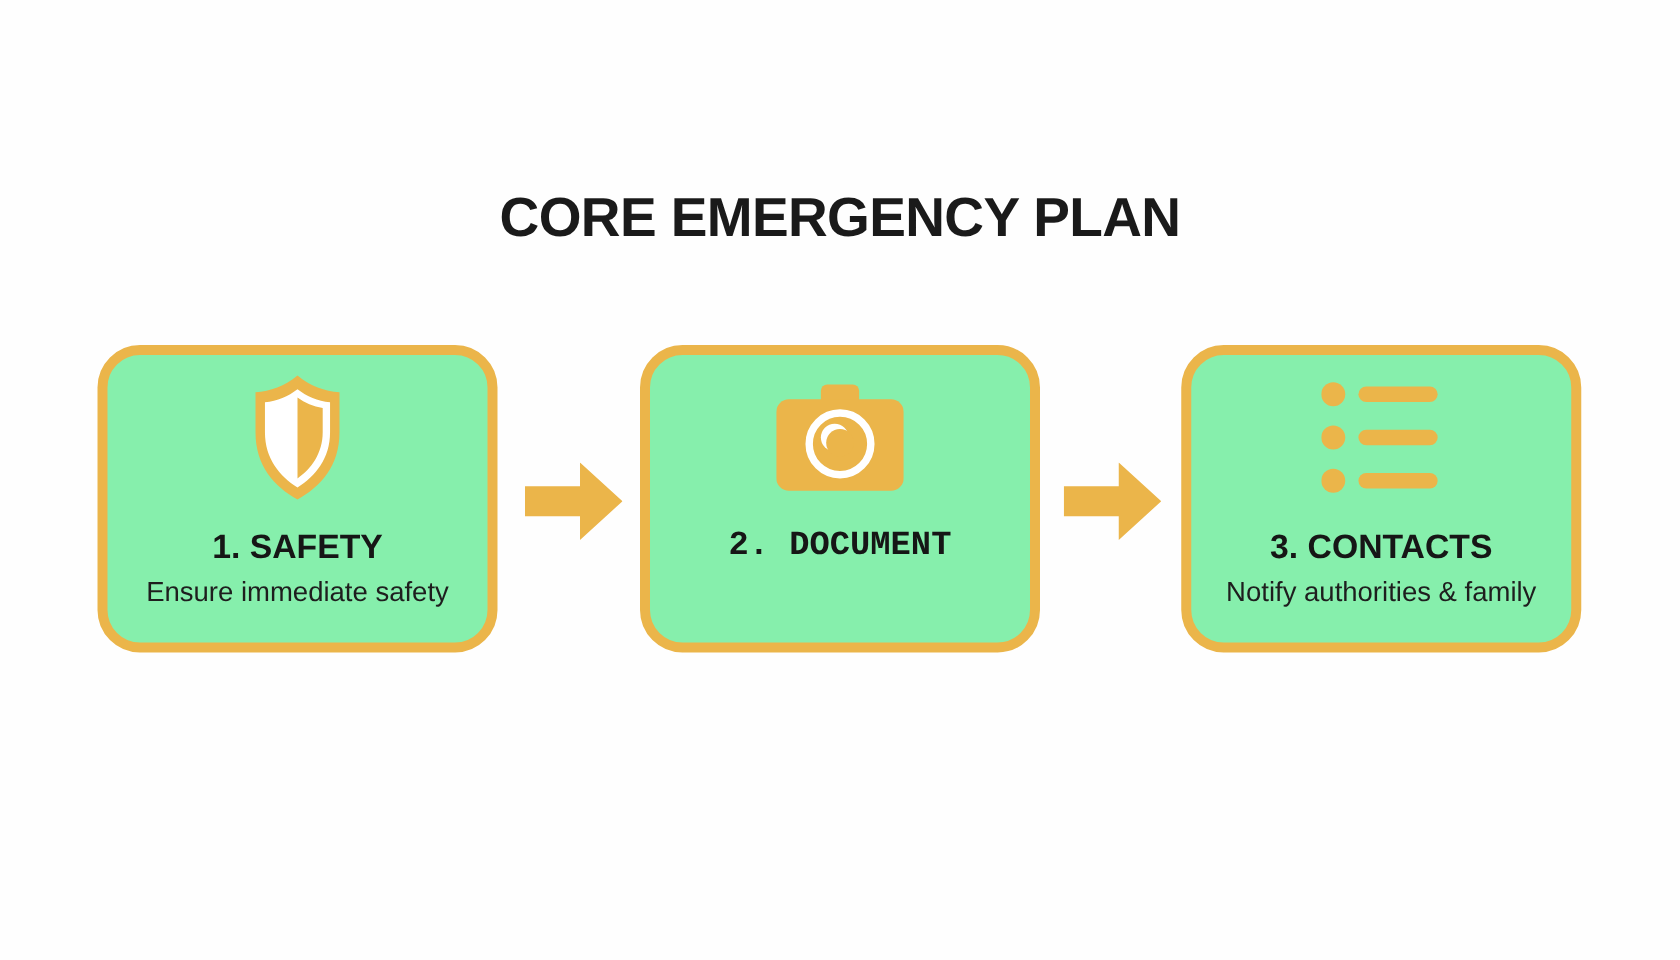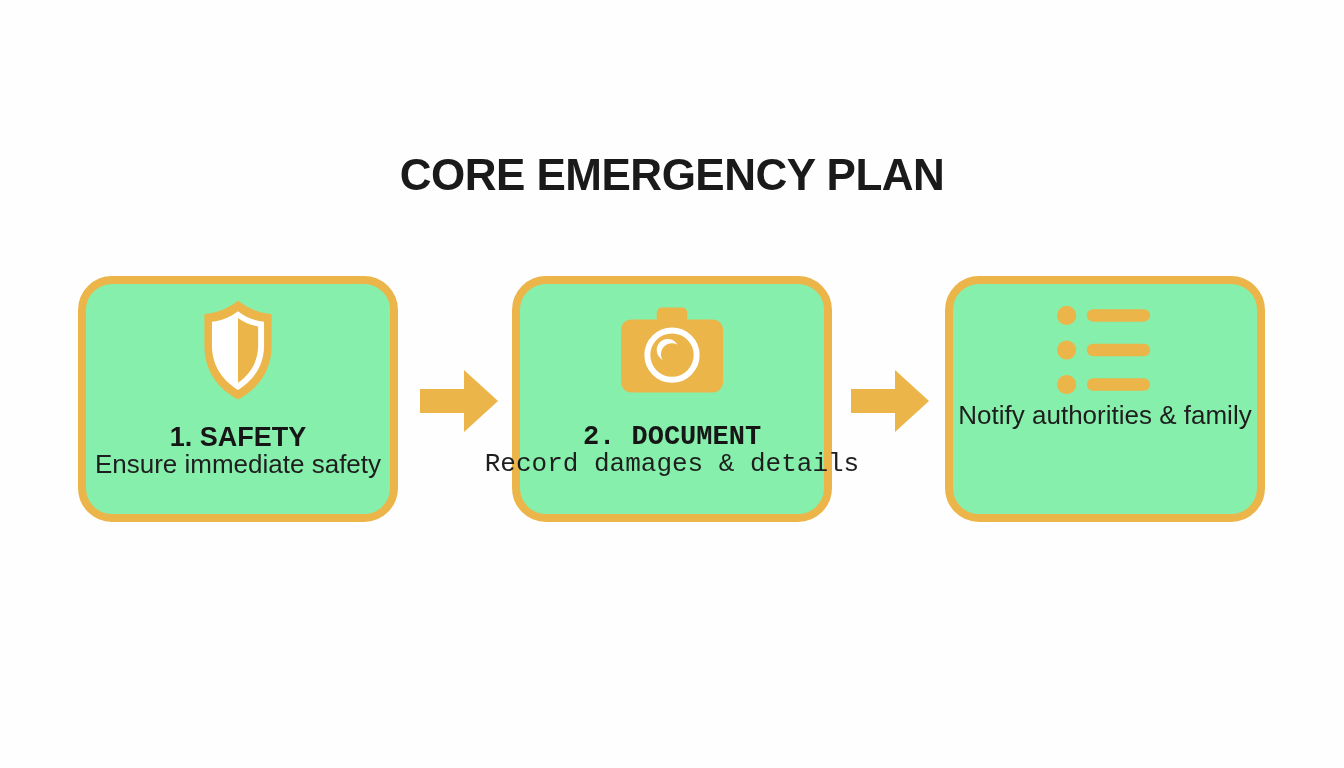--- a/index.html
+++ b/index.html
@@ -47,21 +47,22 @@
   }
   .card-heading {
     margin-top: 22px;
     font-size: 27px;
     font-weight: 700;
     line-height: 1;
     color: #161616;
     white-space: nowrap;
   }
   .card-sub {
-    font-size: 26px;
+    margin-top: 12px;
+    font-size: 22px;
     font-weight: 400;
     line-height: 1;
     color: var(--body-text);
     white-space: nowrap;
   }
   .connector {
     position: absolute;
     top: 370px;
     width: 78px;
     height: 62px;
@@ -98,34 +99,34 @@
   <div class="icon-box">
     <svg width="102" height="88" viewBox="0 0 120 100" aria-hidden="true">
       <rect fill="currentColor" x="42" y="0" width="36" height="26" rx="6"></rect>
       <rect fill="currentColor" x="0" y="14" width="120" height="86" rx="12"></rect>
       <circle cx="60" cy="56" r="29" fill="none" stroke="#ffffff" stroke-width="7"></circle>
       <circle cx="55" cy="50" r="13" fill="#ffffff"></circle>
       <circle cx="60" cy="55" r="13" fill="currentColor"></circle>
     </svg>
   </div>
   <div class="card-heading">2. DOCUMENT</div>
-  <div class="card-sub">Record damages &amp; details</div>
 </div>
 
 <div class="connector connector-2">
   <svg width="78" height="62" viewBox="0 0 78 62" aria-hidden="true">
     <polygon fill="currentColor" points="0,19 44,19 44,0 78,31 44,62 44,43 0,43"></polygon>
   </svg>
 </div>
 
 <div class="card card-3">
   <div class="icon-box">
     <svg width="96" height="90" viewBox="0 0 100 92" aria-hidden="true">
       <circle fill="currentColor" cx="10" cy="10" r="10"></circle>
       <rect fill="currentColor" x="31" y="3.5" width="66" height="13" rx="6.5"></rect>
       <circle fill="currentColor" cx="10" cy="46" r="10"></circle>
       <rect fill="currentColor" x="31" y="39.5" width="66" height="13" rx="6.5"></rect>
       <circle fill="currentColor" cx="10" cy="82" r="10"></circle>
       <rect fill="currentColor" x="31" y="75.5" width="66" height="13" rx="6.5"></rect>
     </svg>
   </div>
+  <div class="card-heading">3. CONTACTS</div>
   <div class="card-sub">Notify authorities &amp; family</div>
 </div>
 
 </body></html>

